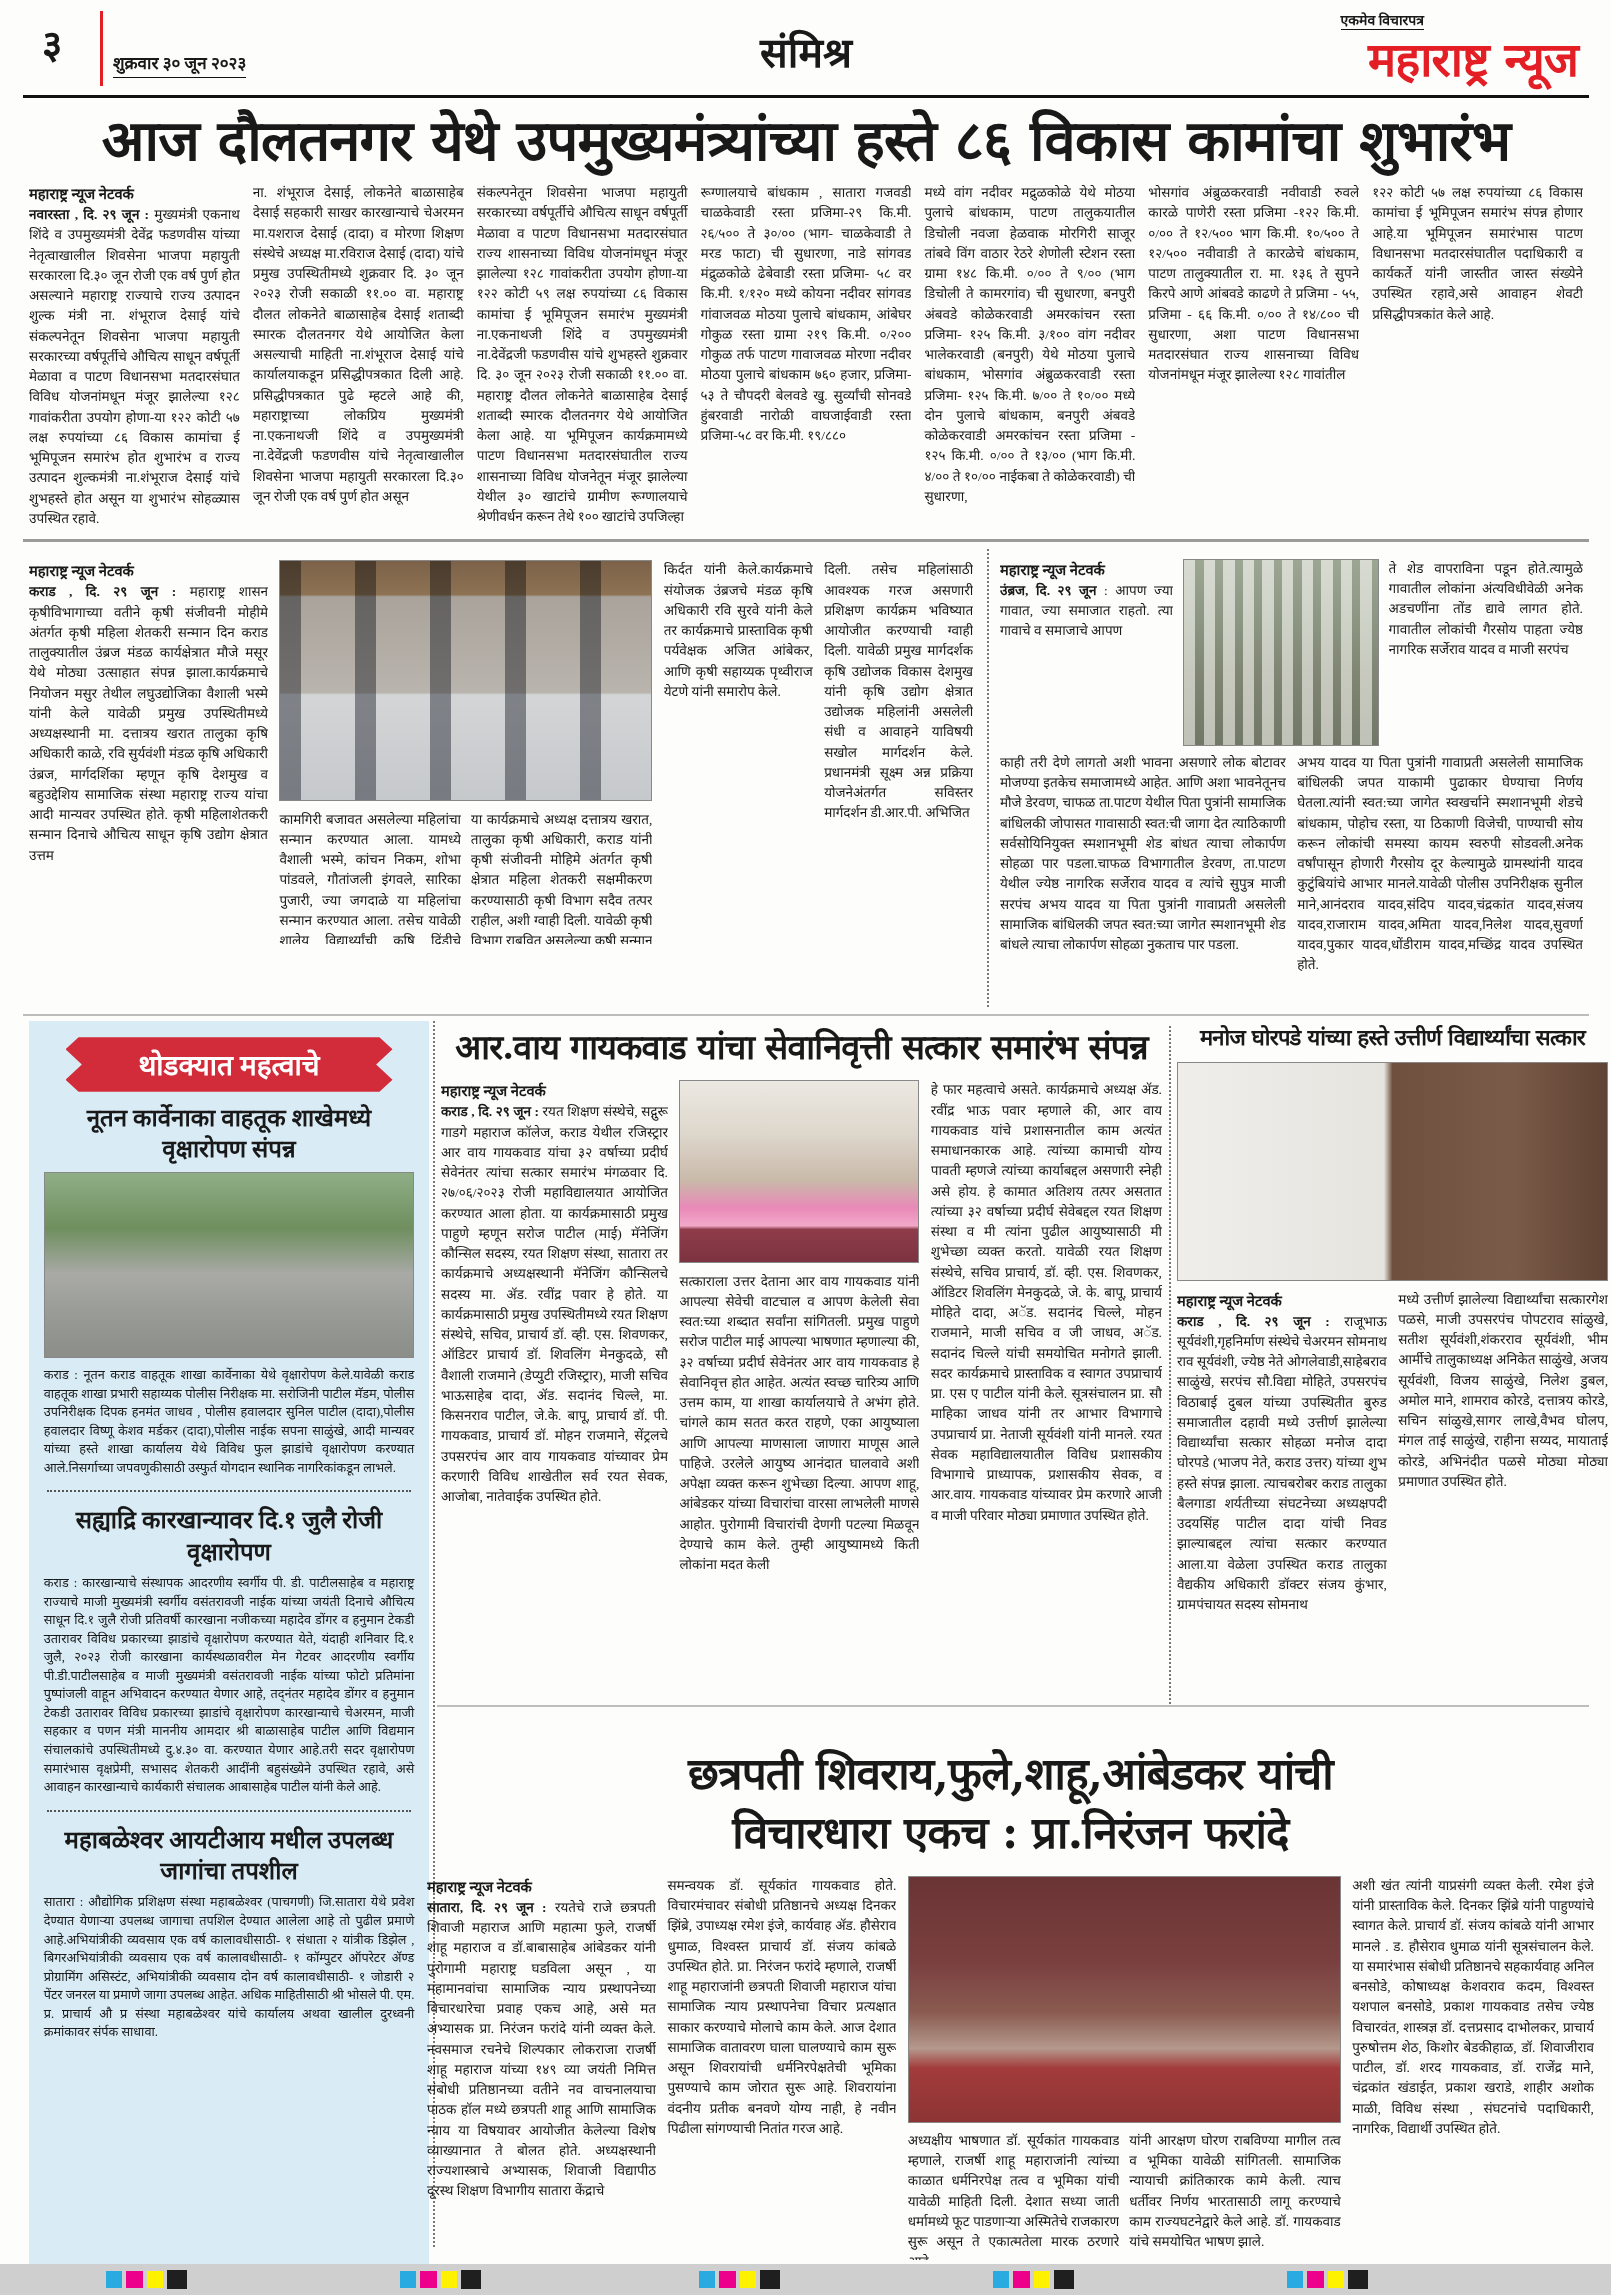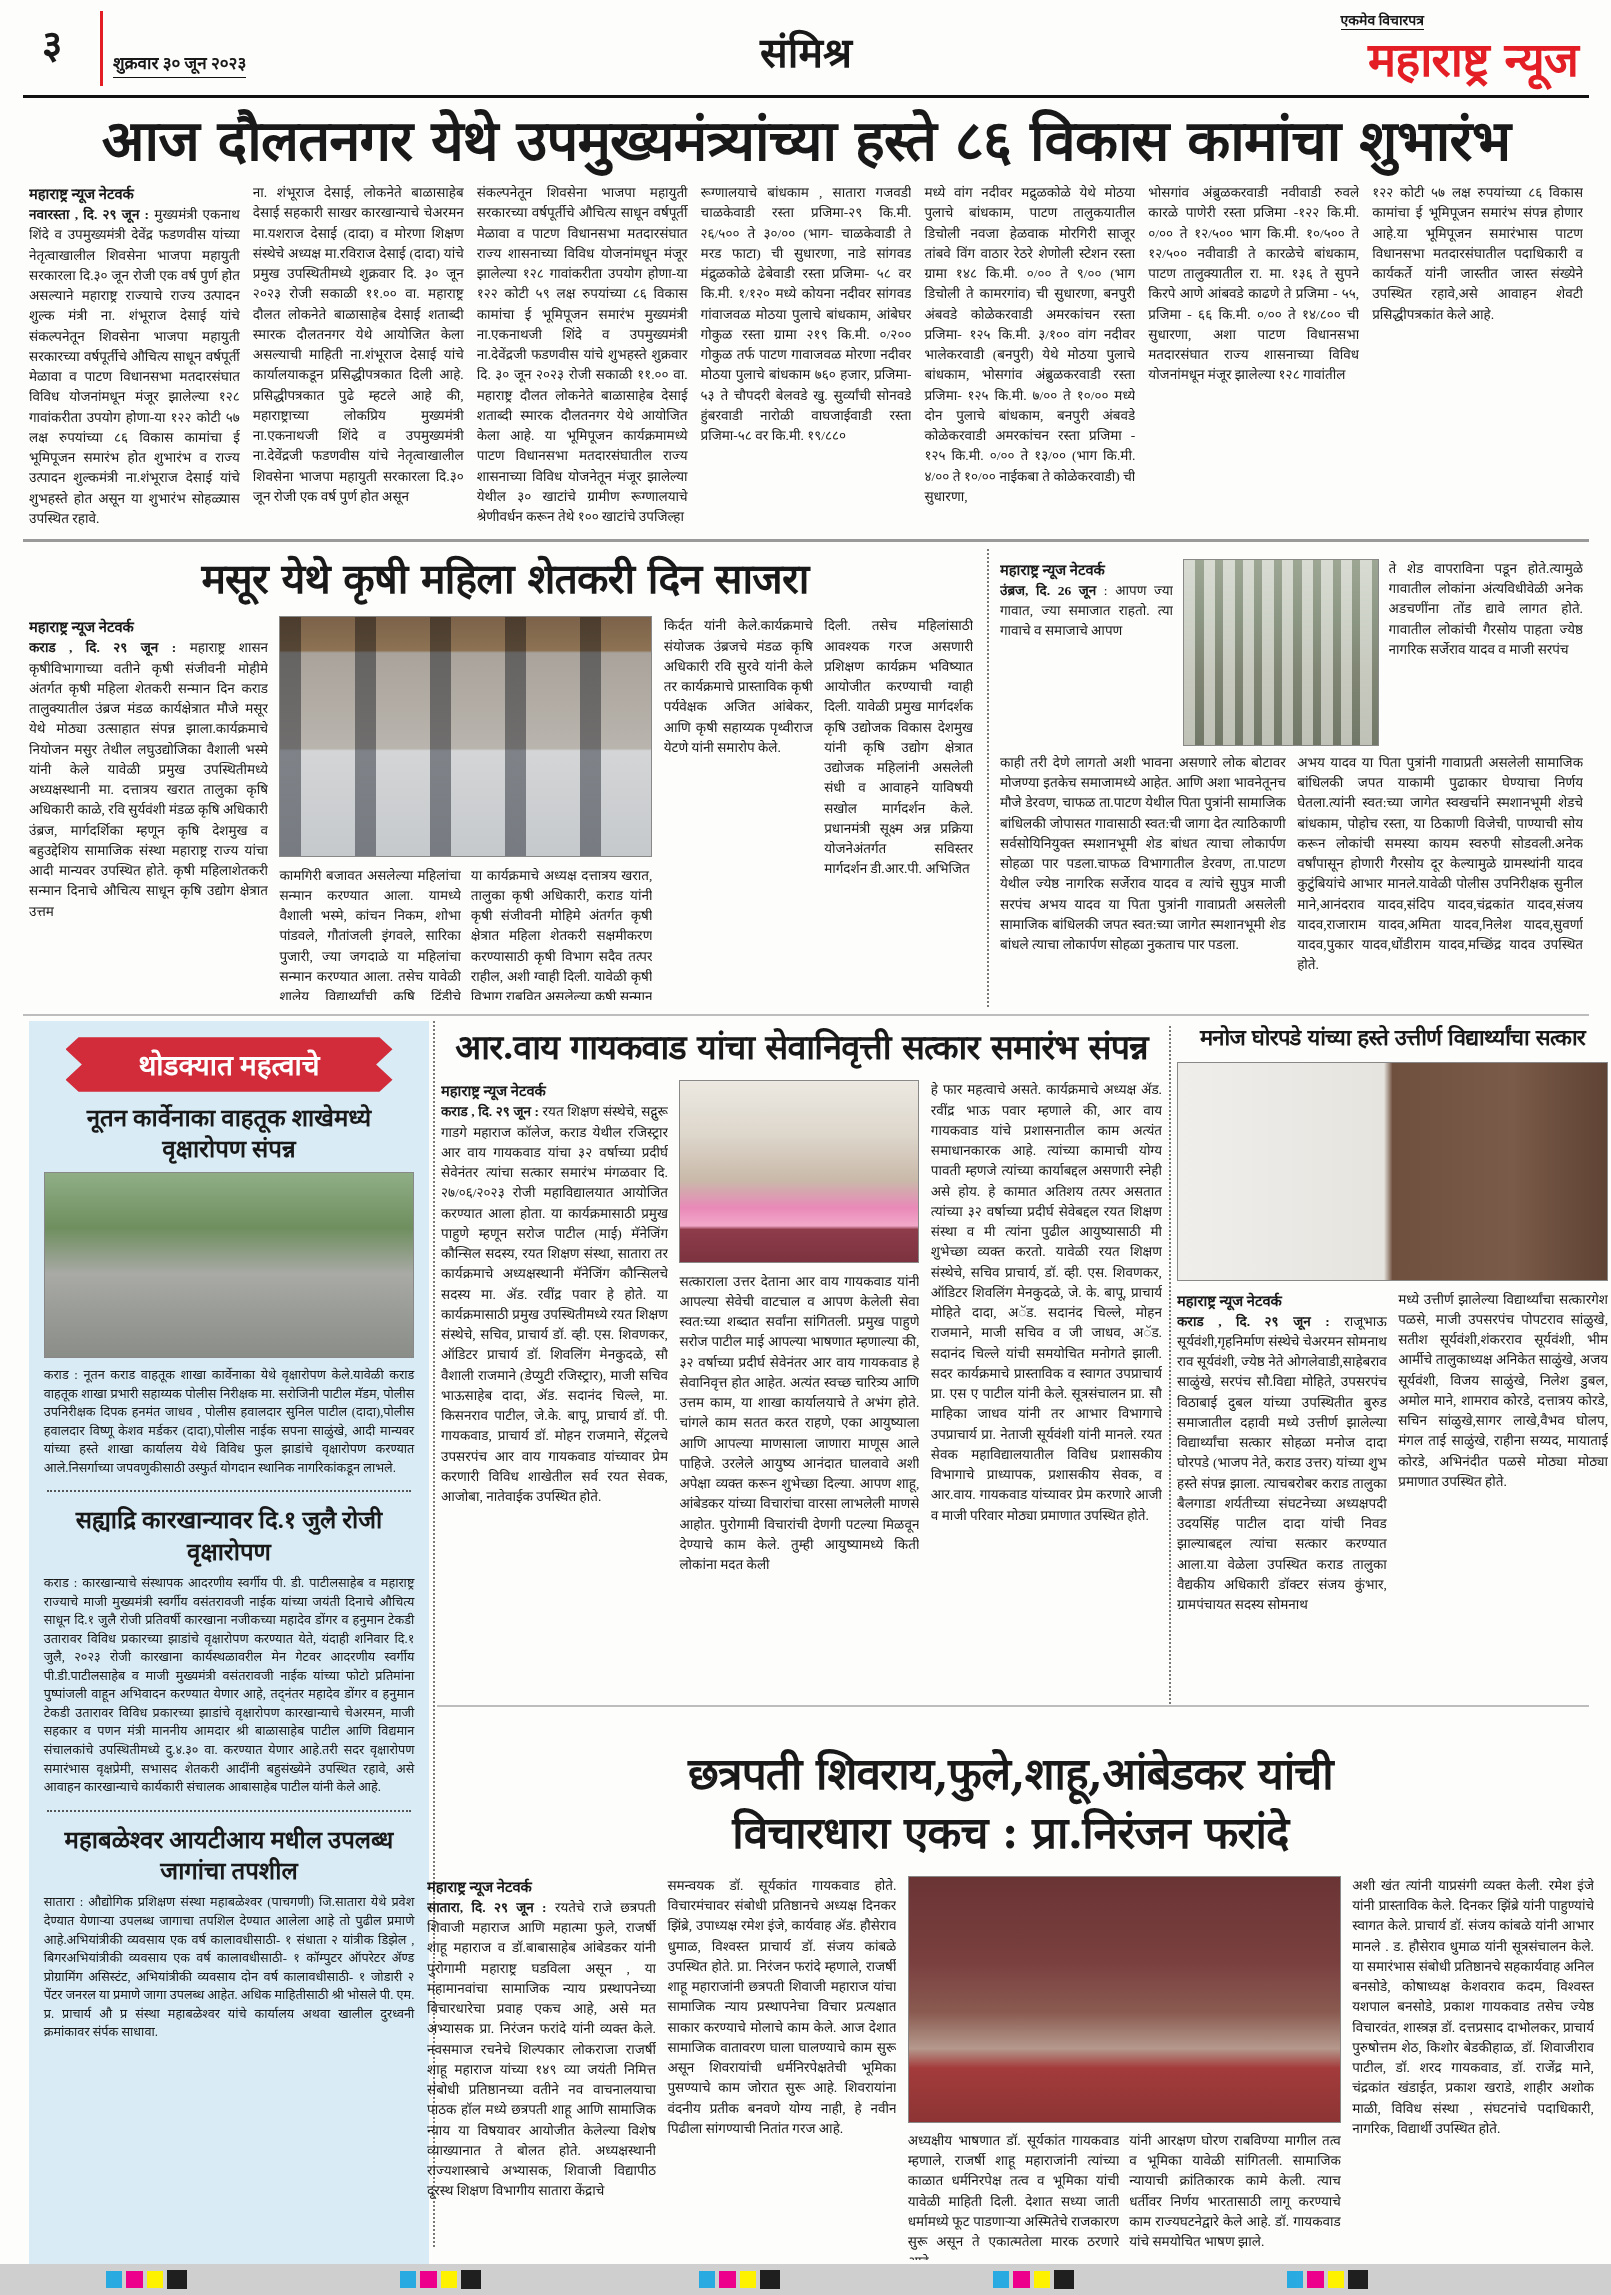--- a/index.html
+++ b/index.html
@@ -86,21 +86,20 @@
       <div class="bodycol">रूग्णालयाचे बांधकाम , सातारा गजवडी चाळकेवाडी रस्ता प्रजिमा-२९ कि.मी. २६/५०० ते ३०/०० (भाग- चाळकेवाडी ते मरड फाटा) ची सुधारणा, नाडे सांगवड मंद्रुळकोळे ढेबेवाडी रस्ता प्रजिमा- ५८ वर कि.मी. १/१२० मध्ये कोयना नदीवर सांगवड गांवाजवळ मोठया पुलाचे बांधकाम, आंबेघर गोकुळ रस्ता ग्रामा २१९ कि.मी. ०/२०० गोकुळ तर्फ पाटण गावाजवळ मोरणा नदीवर मोठया पुलाचे बांधकाम ७६० हजार, प्रजिमा- ५३ ते चौपदरी बेलवडे खु. सुर्व्यांची सोनवडे हुंबरवाडी नारोळी वाघजाईवाडी रस्ता प्रजिमा-५८ वर कि.मी. १९/८८०</div>
       <div class="bodycol">मध्ये वांग नदीवर मद्रुळकोळे येथे मोठया पुलाचे बांधकाम, पाटण तालुकयातील डिचोली नवजा हेळवाक मोरगिरी साजूर तांबवे विंग वाठार रेठरे शेणोली स्टेशन रस्ता ग्रामा १४८ कि.मी. ०/०० ते ९/०० (भाग डिचोली ते कामरगांव) ची सुधारणा, बनपुरी अंबवडे कोळेकरवाडी अमरकांचन रस्ता प्रजिमा- १२५ कि.मी. ३/१०० वांग नदीवर भालेकरवाडी (बनपुरी) येथे मोठया पुलाचे बांधकाम, भोसगांव अंब्रुळकरवाडी रस्ता प्रजिमा- १२५ कि.मी. ७/०० ते १०/०० मध्ये दोन पुलाचे बांधकाम, बनपुरी अंबवडे कोळेकरवाडी अमरकांचन रस्ता प्रजिमा - १२५ कि.मी. ०/०० ते १३/०० (भाग कि.मी. ४/०० ते १०/०० नाईकबा ते कोळेकरवाडी) ची सुधारणा,</div>
       <div class="bodycol">भोसगांव अंब्रुळकरवाडी नवीवाडी रुवले कारळे पाणेरी रस्ता प्रजिमा -१२२ कि.मी. ०/०० ते १२/५०० भाग कि.मी. १०/५०० ते १२/५०० नवीवाडी ते कारळेचे बांधकाम, पाटण तालुक्यातील रा. मा. १३६ ते सुपने किरपे आणे आंबवडे काढणे ते प्रजिमा - ५५, प्रजिमा - ६६ कि.मी. ०/०० ते १४/८०० ची सुधारणा, अशा पाटण विधानसभा मतदारसंघात राज्य शासनाच्या विविध योजनांमधून मंजूर झालेल्या १२८ गावांतील</div>
       <div class="bodycol">१२२ कोटी ५७ लक्ष रुपयांच्या ८६ विकास कामांचा ई भूमिपूजन समारंभ संपन्न होणार आहे.या भूमिपूजन समारंभास पाटण विधानसभा मतदारसंघातील पदाधिकारी व कार्यकर्ते यांनी जास्तीत जास्त संख्येने उपस्थित रहावे,असे आवाहन शेवटी प्रसिद्धीपत्रकांत केले आहे.</div>
     </div>
   </div>
 
   <div class="grayrule" style="left:23px;right:23px;top:539px;height:3.3px;"></div>
 
   <div class="masur">
-    <div class="headline" style="font-size:41px;text-align:center;">मसूर येथे कृषी महिला शेतकरी दिन साजरा</div>
     <div class="masur-content">
       <div class="bodycol" style="width:239px;flex:none;">
         <div class="byline">महाराष्ट्र न्यूज नेटवर्क</div>
         <span class="dateline">कराड , दि. २९ जून :</span>
         <span>महाराष्ट्र शासन कृषीविभागाच्या वतीने कृषी संजीवनी मोहीमे अंतर्गत कृषी महिला शेतकरी सन्मान दिन कराड तालुक्यातील उंब्रज मंडळ कार्यक्षेत्रात मौजे मसूर येथे मोठ्या उत्साहात संपन्न झाला.कार्यक्रमाचे नियोजन मसुर तेथील लघुउद्योजिका वैशाली भस्मे यांनी केले यावेळी प्रमुख उपस्थितीमध्ये अध्यक्षस्थानी मा. दत्तात्रय खरात तालुका कृषि अधिकारी काळे, रवि सुर्यवंशी मंडळ कृषि अधिकारी उंब्रज, मार्गदर्शिका म्हणून कृषि देशमुख व बहुउद्देशिय सामाजिक संस्था महाराष्ट्र राज्य यांचा आदी मान्यवर उपस्थित होते. कृषी महिलाशेतकरी सन्मान दिनाचे औचित्य साधून कृषि उद्योग क्षेत्रात उत्तम</span>
       </div>
       <div style="width:373px;flex:none;display:flex;flex-direction:column;gap:8.2px;">
         <div class="photo" style="height:239px;background:
              linear-gradient(180deg,#7c6249 0%,#8d7253 14%,#a9a39b 15%,#b9b4ad 55%,#d3d5d6 56%,#c6c9cc 100%),
              repeating-linear-gradient(90deg,rgba(70,75,85,.55) 0 21px,rgba(0,0,0,0) 21px 75px);background-blend-mode:multiply;"></div>
@@ -113,21 +112,21 @@
       <div class="bodycol" style="width:149px;flex:none;">दिली. तसेच महिलांसाठी आवश्यक गरज असणारी प्रशिक्षण कार्यक्रम भविष्यात आयोजीत करण्याची ग्वाही दिली. यावेळी प्रमुख मार्गदर्शक कृषि उद्योजक विकास देशमुख यांनी कृषि उद्योग क्षेत्रात उद्योजक महिलांनी असलेली संधी व आवाहने याविषयी सखोल मार्गदर्शन केले. प्रधानमंत्री सूक्ष्म अन्न प्रक्रिया योजनेअंतर्गत सविस्तर मार्गदर्शन डी.आर.पी. अभिजित</div>
     </div>
   </div>
 
   <div class="vdots" style="left:987px;top:549px;height:458px;"></div>
 
   <div class="derwan">
     <div style="display:flex;gap:9.8px;margin-top:9.8px;height:194px;">
       <div class="bodycol" style="width:173px;flex:none;">
         <div class="byline">महाराष्ट्र न्यूज नेटवर्क</div>
-        <span class="dateline">उंब्रज, दि. 26 जून</span>
+        <span class="dateline">उंब्रज, दि. २९ जून</span>
         <span>: आपण ज्या गावात, ज्या समाजात राहतो. त्या गावाचे व समाजाचे आपण</span>
       </div>
       <div class="photo" style="width:194px;flex:none;height:185px;background:
            linear-gradient(180deg,#aeb6a6 0%,#9aa392 35%,#8f9383 60%,#7e8374 100%),
            repeating-linear-gradient(90deg,rgba(245,245,240,.55) 0 11.4px,rgba(90,95,85,.35) 11.4px 19.6px);background-blend-mode:overlay;"></div>
       <div class="bodycol" style="flex:1;">ते शेड वापराविना पडून होते.त्यामुळे गावातील लोकांना अंत्यविधीवेळी अनेक अडचणींना तोंड द्यावे लागत होते. गावातील लोकांची गैरसोय पाहता ज्येष्ठ नागरिक सर्जेराव यादव व माजी सरपंच</div>
     </div>
     <div style="display:flex;gap:11.4px;height:237px;">
       <div class="bodycol" style="flex:1;">काही तरी देणे लागतो अशी भावना असणारे लोक बोटावर मोजण्या इतकेच समाजामध्ये आहेत. आणि अशा भावनेतूनच मौजे डेरवण, चाफळ ता.पाटण येथील पिता पुत्रांनी सामाजिक बांधिलकी जोपासत गावासाठी स्वत:ची जागा देत त्याठिकाणी सर्वसोयिनियुक्त स्मशानभूमी शेड बांधत त्याचा लोकार्पण सोहळा पार पडला.चाफळ विभागातील डेरवण, ता.पाटण येथील ज्येष्ठ नागरिक सर्जेराव यादव व त्यांचे सुपुत्र माजी सरपंच अभय यादव या पिता पुत्रांनी गावाप्रती असलेली सामाजिक बांधिलकी जपत स्वत:च्या जागेत स्मशानभूमी शेड बांधले त्याचा लोकार्पण सोहळा नुकताच पार पडला.</div>
       <div class="bodycol" style="flex:1;">अभय यादव या पिता पुत्रांनी गावाप्रती असलेली सामाजिक बांधिलकी जपत याकामी पुढाकार घेण्याचा निर्णय घेतला.त्यांनी स्वत:च्या जागेत स्वखर्चाने स्मशानभूमी शेडचे बांधकाम, पोहोच रस्ता, या ठिकाणी विजेची, पाण्याची सोय करून लोकांची समस्या कायम स्वरुपी सोडवली.अनेक वर्षांपासून होणारी गैरसोय दूर केल्यामुळे ग्रामस्थांनी यादव कुटुंबियांचे आभार मानले.यावेळी पोलीस उपनिरीक्षक सुनील माने,आनंदराव यादव,संदिप यादव,चंद्रकांत यादव,संजय यादव,राजाराम यादव,अमिता यादव,निलेश यादव,सुवर्णा यादव,पुकार यादव,धोंडीराम यादव,मच्छिंद्र यादव उपस्थित होते.</div>

